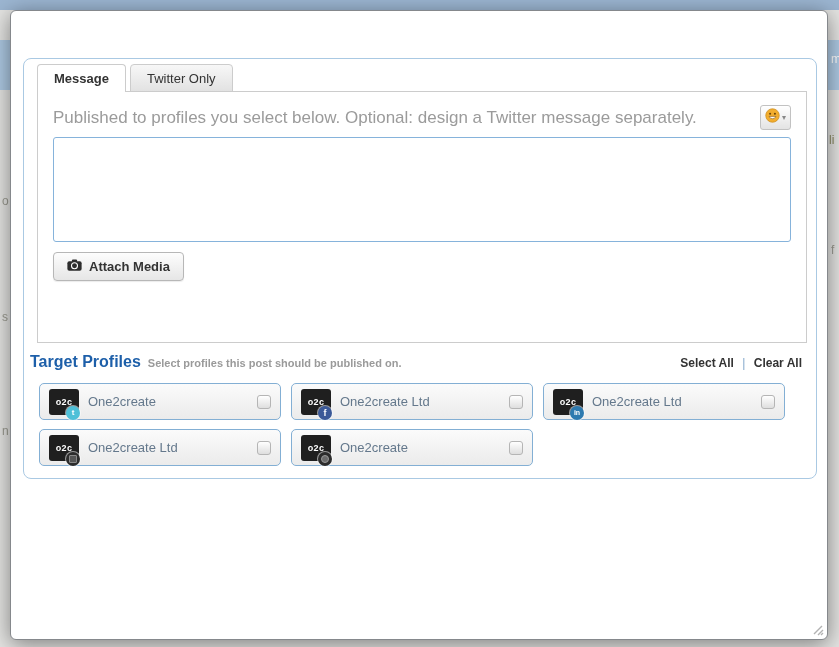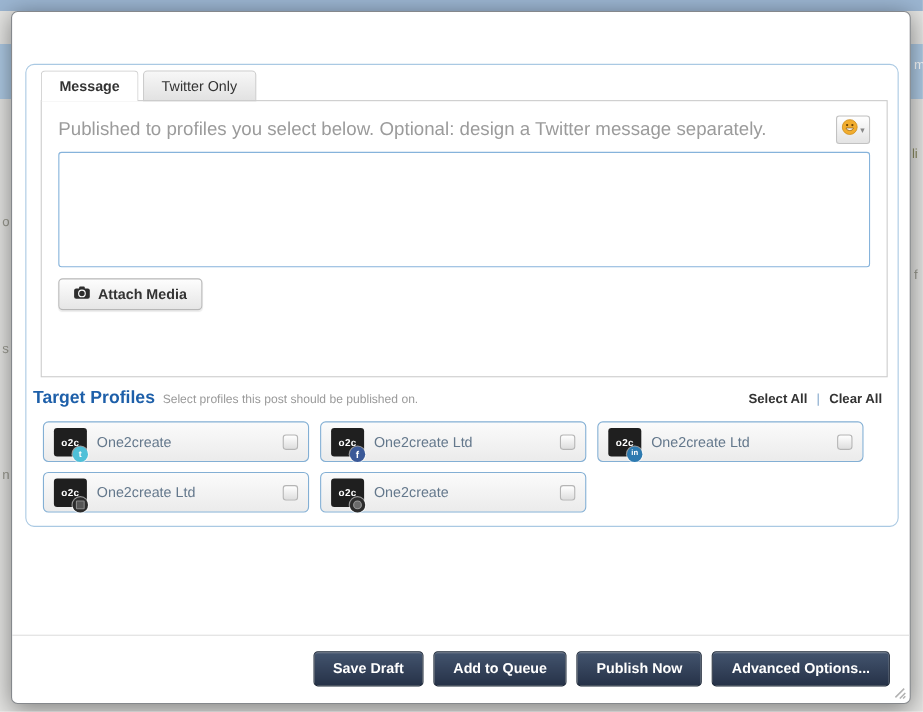--- a/index.html
+++ b/index.html
@@ -67,21 +67,21 @@
     padding:6px 13px; font-size:13px; font-weight:bold; color:#333;
     background:linear-gradient(#fdfdfd,#e6e6e6); border:1px solid #b7b7b7;
     border-radius:4px; cursor:pointer; box-shadow:0 1px 1px rgba(0,0,0,.08);
   }
   
   .target-header {
     position:absolute; left:6px; right:14px; top:294px;
     display:flex; align-items:baseline;
   }
   .tp-heading { color:#1d5fa9; font-size:16px; font-weight:bold; }
-  .tp-sub { color:#9a9a9a; font-size:11px; font-weight:normal; margin-left:7px; flex:1; }
+  .tp-sub { color:#9a9a9a; font-size:11px; font-weight:bold; margin-left:7px; flex:1; }
   .tp-links { font-size:12px; font-weight:bold; color:#333; }
   .tp-links .link { cursor:pointer; }
   .tp-links .pipe { color:#84a8cc; margin:0 5px; font-weight:normal; }
   .cards {
     position:absolute; left:15px; top:324px;
     display:grid; grid-template-columns:repeat(3,242px); gap:9px 10px;
   }
   .card {
     height:37px; display:flex; align-items:center; padding:0 9px;
     border:1px solid #83afd4; border-radius:5px;
@@ -226,20 +226,19 @@
           <div class="avatar-wrap">
             <div class="avatar">o2c</div>
             <div class="badge instagram"></div>
           </div>
           <span class="pname">One2create</span>
           <input type="checkbox" style="">
         </div>
       </div>
   </div>
 
-  <div class="modal-footer" id="footer"><div class="footer-btn">Save Draft</div><div class="footer-btn">Add to Queue</div><div class="footer-btn">Publish Now</div><div class="footer-btn">Advanced Options...</div></div>
 
   <div class="resize-grip">
     <svg width="14" height="14" viewBox="0 0 14 14">
       <path d="M12 4 L4 12 M13 8 L8 13 M13 11 L11 13" stroke="#b2b2b2" stroke-width="1.4" fill="none"></path>
     </svg>
   </div>
 </div>
 
 </body></html>

